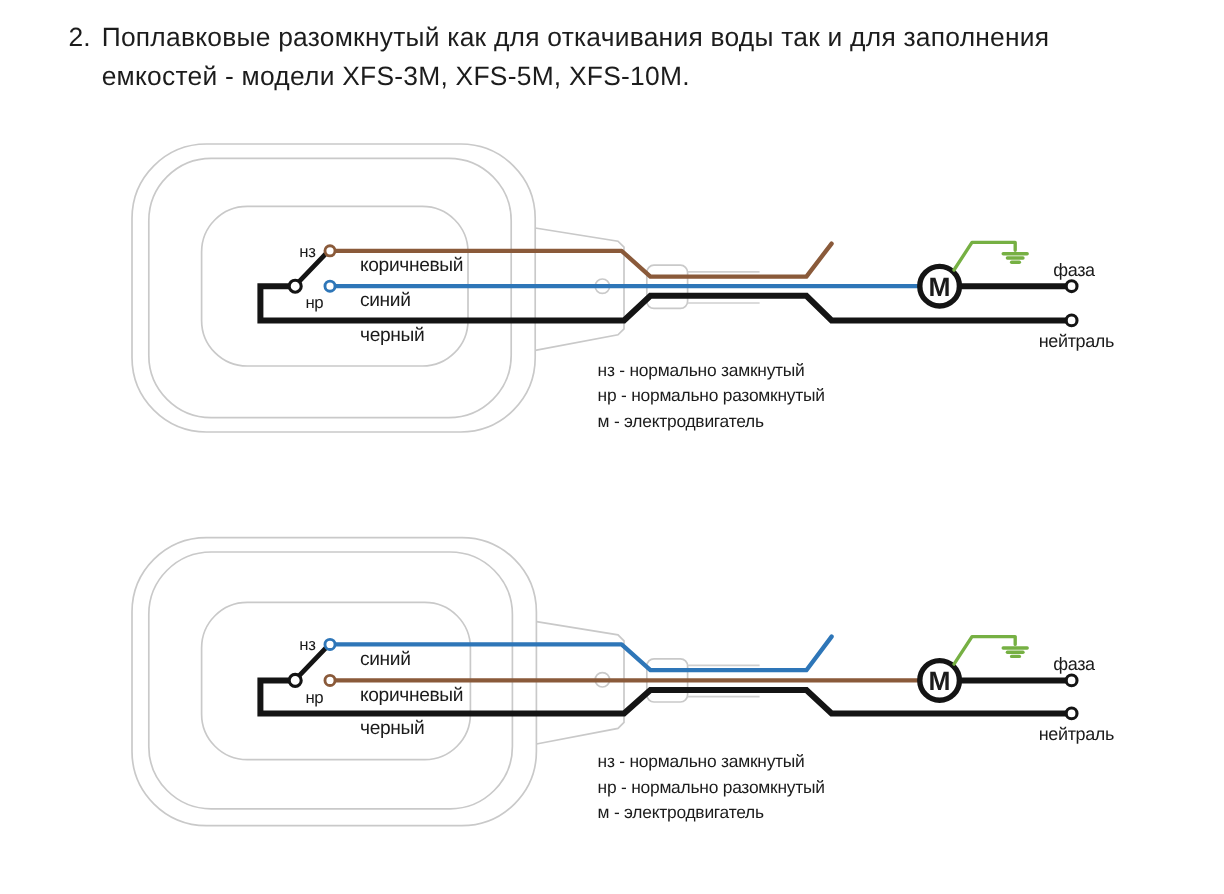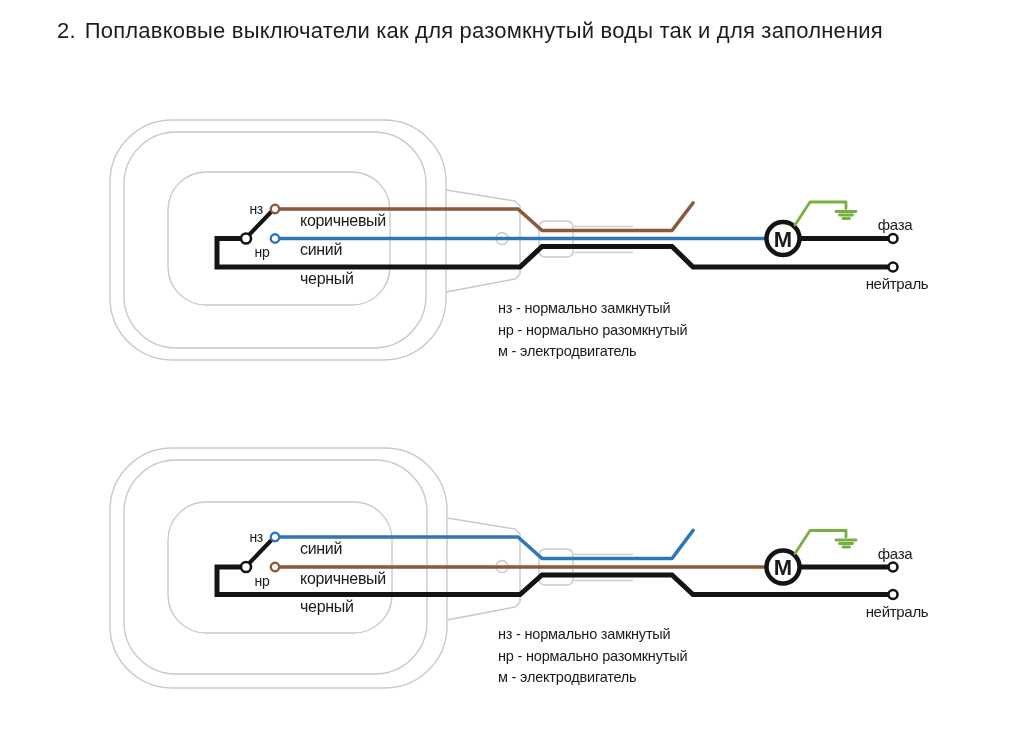--- a/index.html
+++ b/index.html
@@ -29,21 +29,22 @@
   .svg-motor{font-size:22px;font-weight:bold;text-anchor:middle;}
 </style>
 </head>
 <body>
 
 <div class="page">
 
   <div class="title-row">
     <span class="title-num">2.</span>
     <div class="title-text">
-      <div>Поплавковые выключатели как для разомкнутый воды так и для заполнения</div>
+      <div>Поплавковые разомкнутый как для откачивания воды так и для заполнения</div>
+      <div>емкостей - модели XFS-3M, XFS-5M, XFS-10M.</div>
     </div>
   </div>
 
   <svg width="1020" height="745" viewBox="0 0 1020 745">
 
     <g>
 
       <rect class="body-outline" x="110" y="120" width="336" height="240" rx="62"></rect>
       <rect class="body-outline" x="124" y="132" width="302" height="216" rx="52"></rect>
       <rect class="body-outline" x="168" y="172" width="222" height="133" rx="38"></rect>

